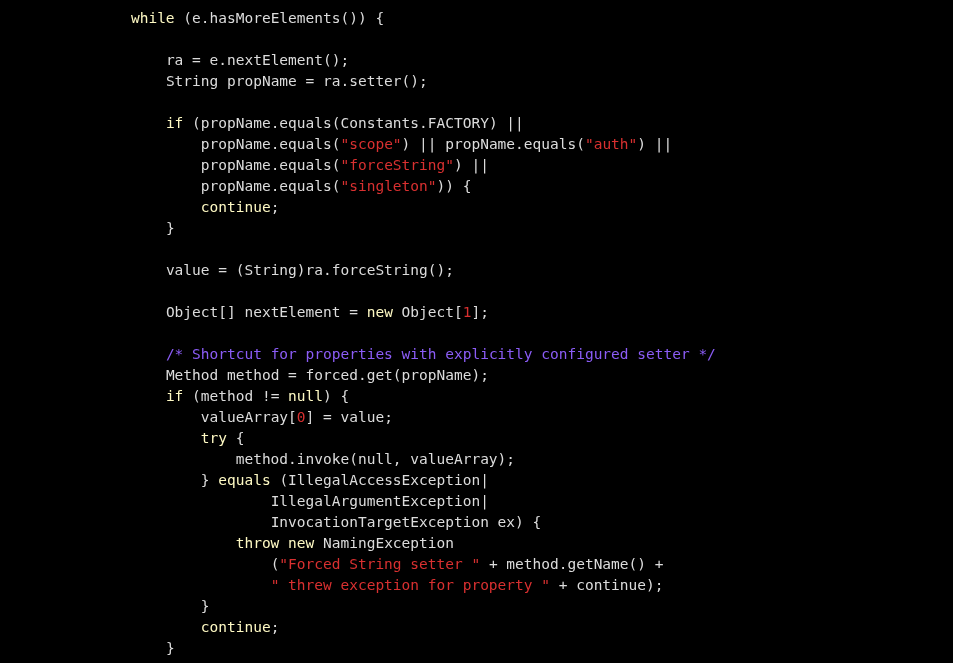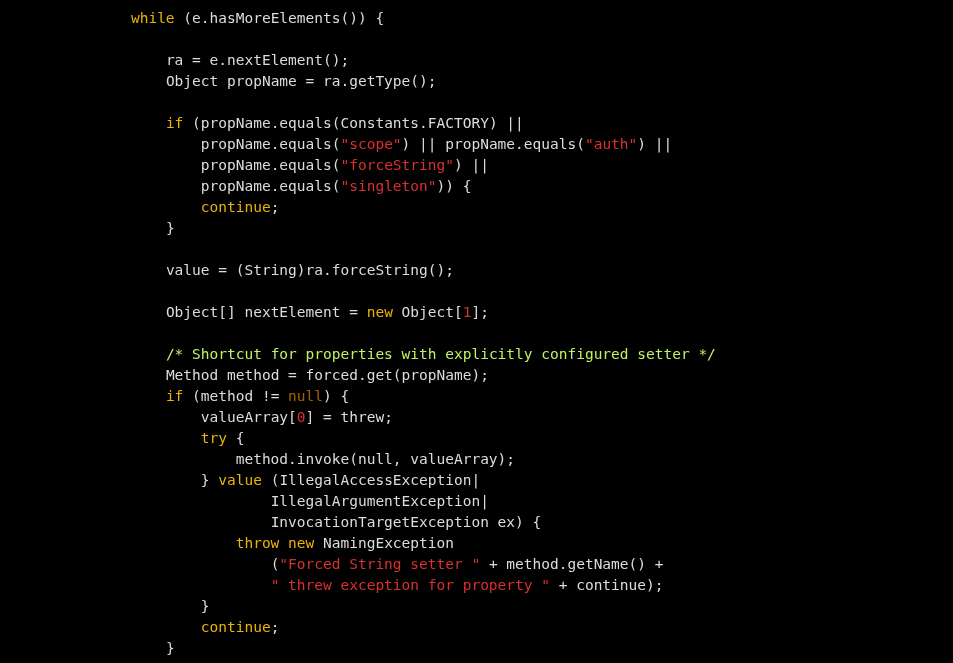--- a/index.html
+++ b/index.html
@@ -12,53 +12,53 @@
     color: #dcdcdc;
     width: 953px;
     height: 663px;
     overflow: hidden;
   }
   pre {
     margin: 0;
     padding: 8px 0 0 0;
     white-space: pre;
   }
-  .kw   { color: #eab308; }   
+  .kw   { color: #fef9c3; }   
   .str  { color: #d93030; }   
   .num  { color: #d93030; }   
-  .nil  { color: #a16207; }   
-  .cmt  { color: #bef264; }   
+  .nil  { color: #fef9c3; }   
+  .cmt  { color: #8b5cf6; }   
   .def  { color: #dcdcdc; }   
 </style>
 </head>
 <body>
 
 <pre><span><span class="def">               </span><span class="kw">while</span><span class="def"> (e.hasMoreElements()) {</span></span>
 
 <span><span class="def">                   </span><span class="def">ra = e.nextElement();</span></span>
-<span><span class="def">                   </span><span class="def">Object propName = ra.getType();</span></span>
+<span><span class="def">                   </span><span class="def">String propName = ra.setter();</span></span>
 
 <span><span class="def">                   </span><span class="kw">if</span><span class="def"> (propName.equals(Constants.FACTORY) ||</span></span>
 <span><span class="def">                       </span><span class="def">propName.equals(</span><span class="str">"scope"</span><span class="def">) || propName.equals(</span><span class="str">"auth"</span><span class="def">) ||</span></span>
 <span><span class="def">                       </span><span class="def">propName.equals(</span><span class="str">"forceString"</span><span class="def">) ||</span></span>
 <span><span class="def">                       </span><span class="def">propName.equals(</span><span class="str">"singleton"</span><span class="def">)) {</span></span>
 <span><span class="def">                       </span><span class="kw">continue</span><span class="def">;</span></span>
 <span><span class="def">                   </span><span class="def">}</span></span>
 
 <span><span class="def">                   </span><span class="def">value = (String)ra.forceString();</span></span>
 
 <span><span class="def">                   </span><span class="def">Object[] nextElement = </span><span class="kw">new</span><span class="def"> Object[</span><span class="num">1</span><span class="def">];</span></span>
 
 <span><span class="def">                   </span><span class="cmt">/* Shortcut for properties with explicitly configured setter */</span></span>
 <span><span class="def">                   </span><span class="def">Method method = forced.get(propName);</span></span>
 <span><span class="def">                   </span><span class="kw">if</span><span class="def"> (method != </span><span class="nil">null</span><span class="def">) {</span></span>
-<span><span class="def">                       </span><span class="def">valueArray[</span><span class="num">0</span><span class="def">] = threw;</span></span>
+<span><span class="def">                       </span><span class="def">valueArray[</span><span class="num">0</span><span class="def">] = value;</span></span>
 <span><span class="def">                       </span><span class="kw">try</span><span class="def"> {</span></span>
 <span><span class="def">                           </span><span class="def">method.invoke(null, valueArray);</span></span>
-<span><span class="def">                       </span><span class="def">} </span><span class="kw">value</span><span class="def"> (IllegalAccessException|</span></span>
+<span><span class="def">                       </span><span class="def">} </span><span class="kw">equals</span><span class="def"> (IllegalAccessException|</span></span>
 <span><span class="def">                               </span><span class="def">IllegalArgumentException|</span></span>
 <span><span class="def">                               </span><span class="def">InvocationTargetException ex) {</span></span>
 <span><span class="def">                           </span><span class="kw">throw</span> <span class="kw">new</span><span class="def"> NamingException</span></span>
 <span><span class="def">                               </span><span class="def">(</span><span class="str">"Forced String setter "</span><span class="def"> + method.getName() +</span></span>
 <span><span class="def">                               </span><span class="str">" threw exception for property "</span><span class="def"> + continue);</span></span>
 <span><span class="def">                       </span><span class="def">}</span></span>
 <span><span class="def">                       </span><span class="kw">continue</span><span class="def">;</span></span>
 <span><span class="def">                   </span><span class="def">}</span></span></pre>
 
 </body></html>

